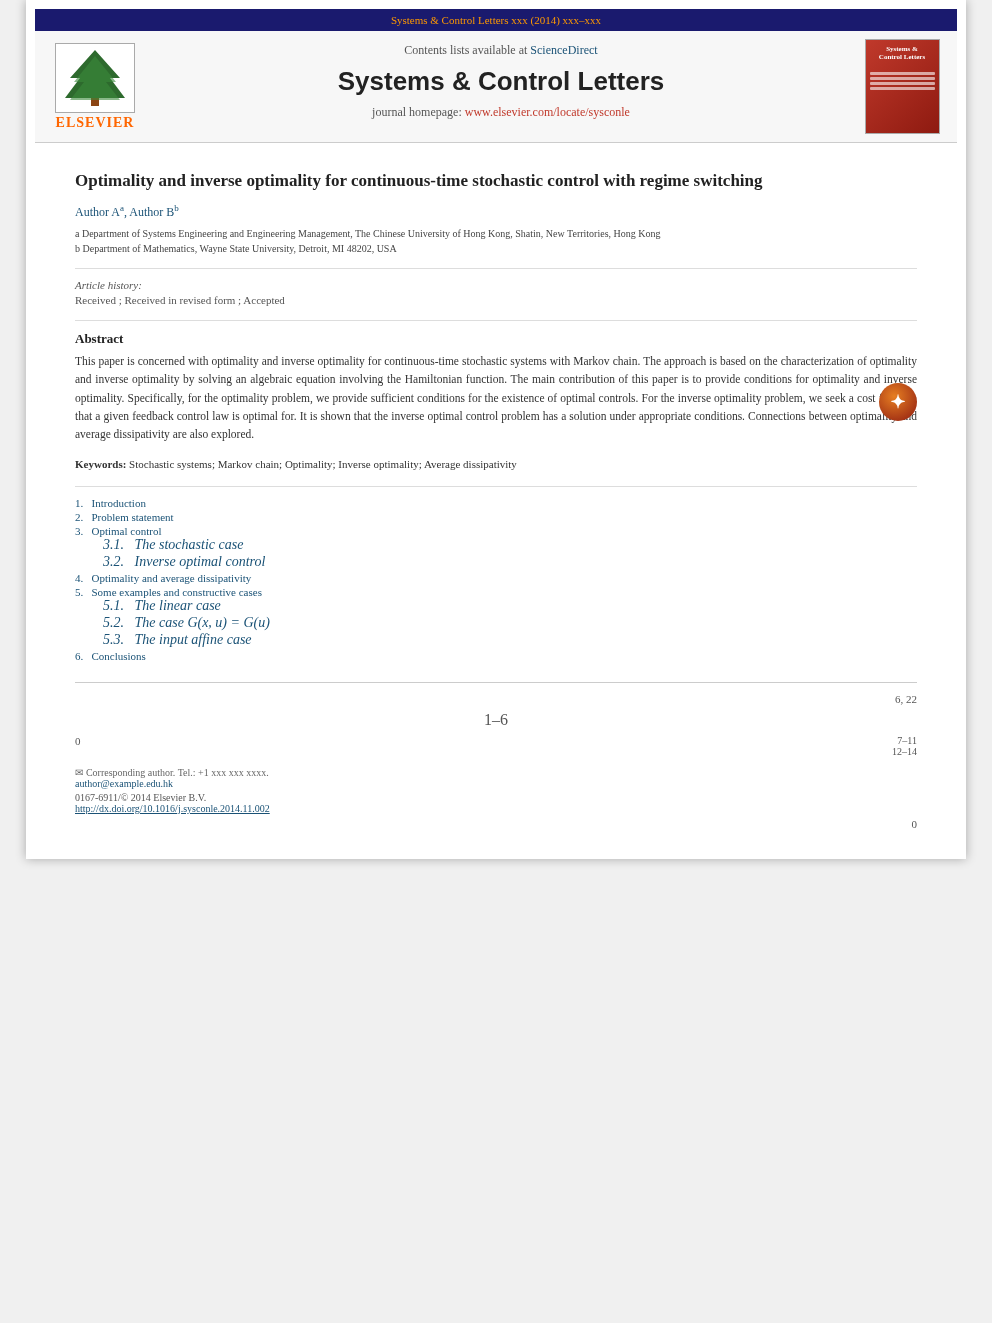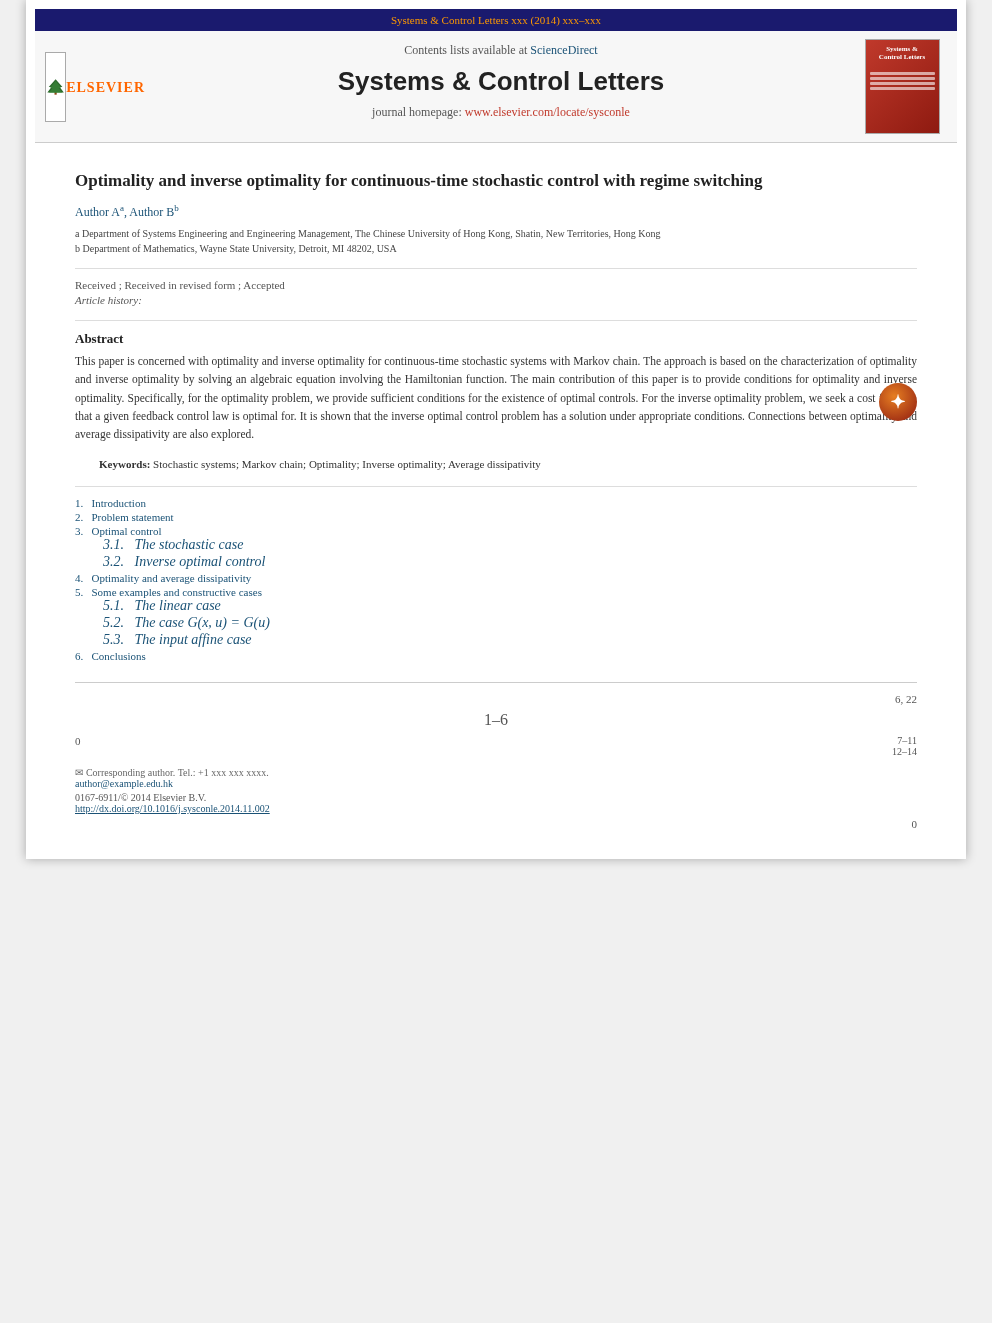--- a/index.html
+++ b/index.html
@@ -33,21 +33,21 @@
     .journal-header {
       display: flex;
       align-items: stretch;
       border-bottom: 1px solid #ccc;
       padding: 8px 10px;
       background: #f7f7f7;
     }
     .elsevier-logo {
       width: 100px;
       display: flex;
-      flex-direction: row;
+      flex-direction: column;
       align-items: center;
       justify-content: center;
       flex-shrink: 0;
     }
     .elsevier-logo .tree-img {
       width: 80px;
       height: 70px;
       border: 1px solid #aaa;
       background: #fff;
       display: flex;
@@ -198,21 +198,20 @@
     }
     .keywords-section {
       margin-bottom: 16px;
     }
     .keywords-text {
       font-size: 11px;
       color: #333;
     }
     .keywords-text span.kw-label {
       font-weight: bold;
-      margin-left: 24px;
     }
     .toc-section {
       margin-bottom: 16px;
     }
     .toc-list {
       list-style: none;
       padding: 0;
     }
     .toc-list > li {
       margin-bottom: 2px;
@@ -322,26 +321,26 @@
 
     <div class="affiliation-block">
       <div>a Department of Systems Engineering and Engineering Management, The Chinese University of Hong Kong, Shatin, New Territories, Hong Kong</div>
       <div>b Department of Mathematics, Wayne State University, Detroit, MI 48202, USA</div>
     </div>
 
     <hr class="separator-line">
 
     <div class="article-info-section">
       <div class="article-info-row">
+        <span class="label">Article history:</span>
+      </div>
+      <div class="article-info-row">
         <span>Received ; Received </span>
         <span>in revised form</span>
         <span>; Accepted</span>
-      </div>
-      <div class="article-info-row">
-        <span class="label">Article history:</span>
       </div>
     </div>
 
     <hr class="separator-line">
 
     <div class="abstract-section">
       <div class="section-heading">Abstract</div>
       <div class="abstract-text">This paper is concerned with optimality and inverse optimality for continuous-time stochastic systems with Markov chain. The approach is based on the characterization of optimality and inverse optimality by solving an algebraic equation involving the Hamiltonian function. The main contribution of this paper is to provide conditions for optimality and inverse optimality. Specifically, for the optimality problem, we provide sufficient conditions for the existence of optimal controls. For the inverse optimality problem, we seek a cost function that a given feedback control law is optimal for. It is shown that the inverse optimal control problem has a solution under appropriate conditions. Connections between optimality and average dissipativity are also explored.</div>
     </div>
 

